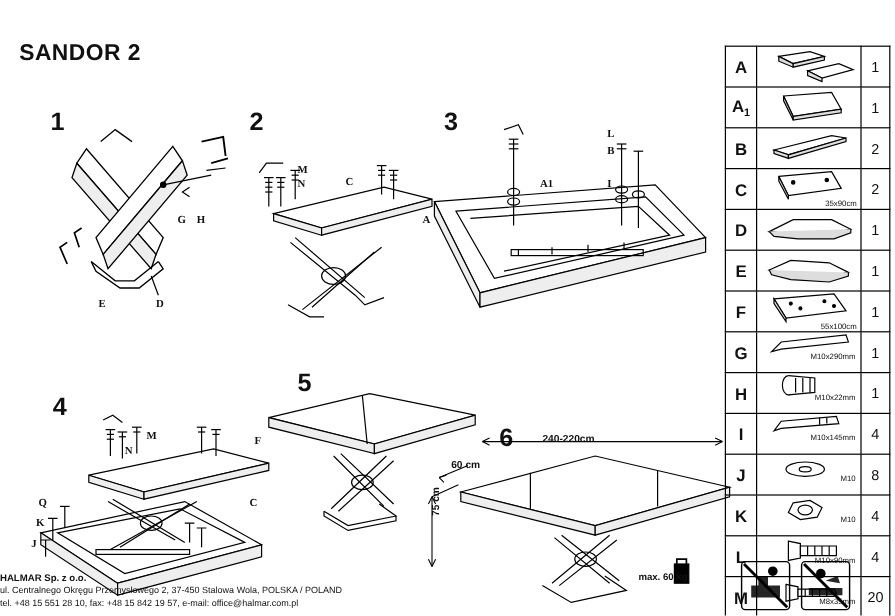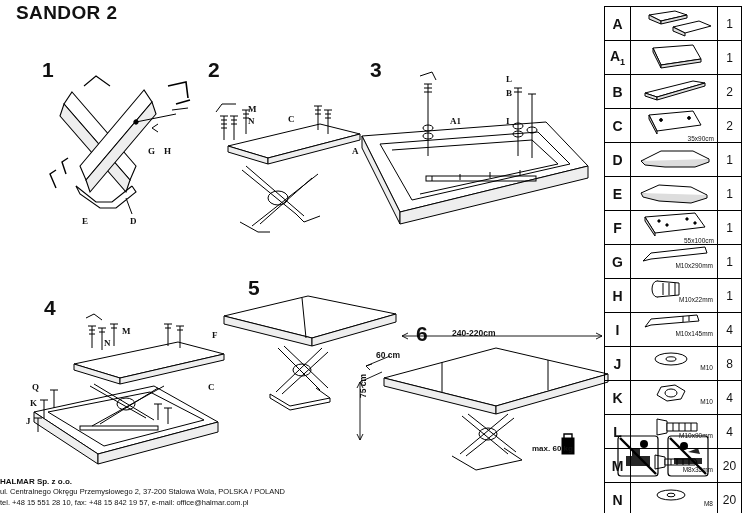--- a/index.html
+++ b/index.html
@@ -4,21 +4,21 @@
 <style>
   html,body{margin:0;padding:0;}
   body{
     width:746px;height:513px;
     background:#ffffff;
     font-family:"Liberation Sans", sans-serif;
     color:#111;
     position:relative;
     overflow:hidden;
   }
-  .page{position:absolute;inset:0;}
+  .page{position:absolute;inset:0;margin-top:32px;}
 
   
   .title{
     position:absolute;left:16px;top:2px;
     font-size:19px;font-weight:bold;letter-spacing:.4px;
   }
 
   
   .steps{position:absolute;left:0;top:18px;width:600px;height:440px;}
   .step-num{
@@ -576,17 +576,17 @@
       <path d="M118 30 L118 24 L146 24 L146 30" fill="#000" opacity="0.85" stroke="none"></path>
       <circle cx="128" cy="12" r="4" fill="#000" stroke="none"></circle>
       <path d="M132 18 L142 14 L144 20" fill="#000" opacity="0.85" stroke="none"></path>
       <line x1="114" y1="4" x2="150" y2="40" stroke-width="2.4"></line>
     </g>
   </svg>
   <div class="maxload">max. 60 kg</div>
 
   <div class="footer">
     <div class="co">HALMAR Sp. z o.o.</div>
-    <div>ul. Centralnego Okręgu Przemysłowego 2, 37-200 Stalowa Wola, POLSKA / POLAND</div>
+    <div>ul. Centralnego Okręgu Przemysłowego 2, 37-450 Stalowa Wola, POLSKA / POLAND</div>
     <div>tel. +48 15 551 28 10, fax: +48 15 842 19 57, e-mail: office@halmar.com.pl</div>
   </div>
 
 </div>
 
 </body></html>

